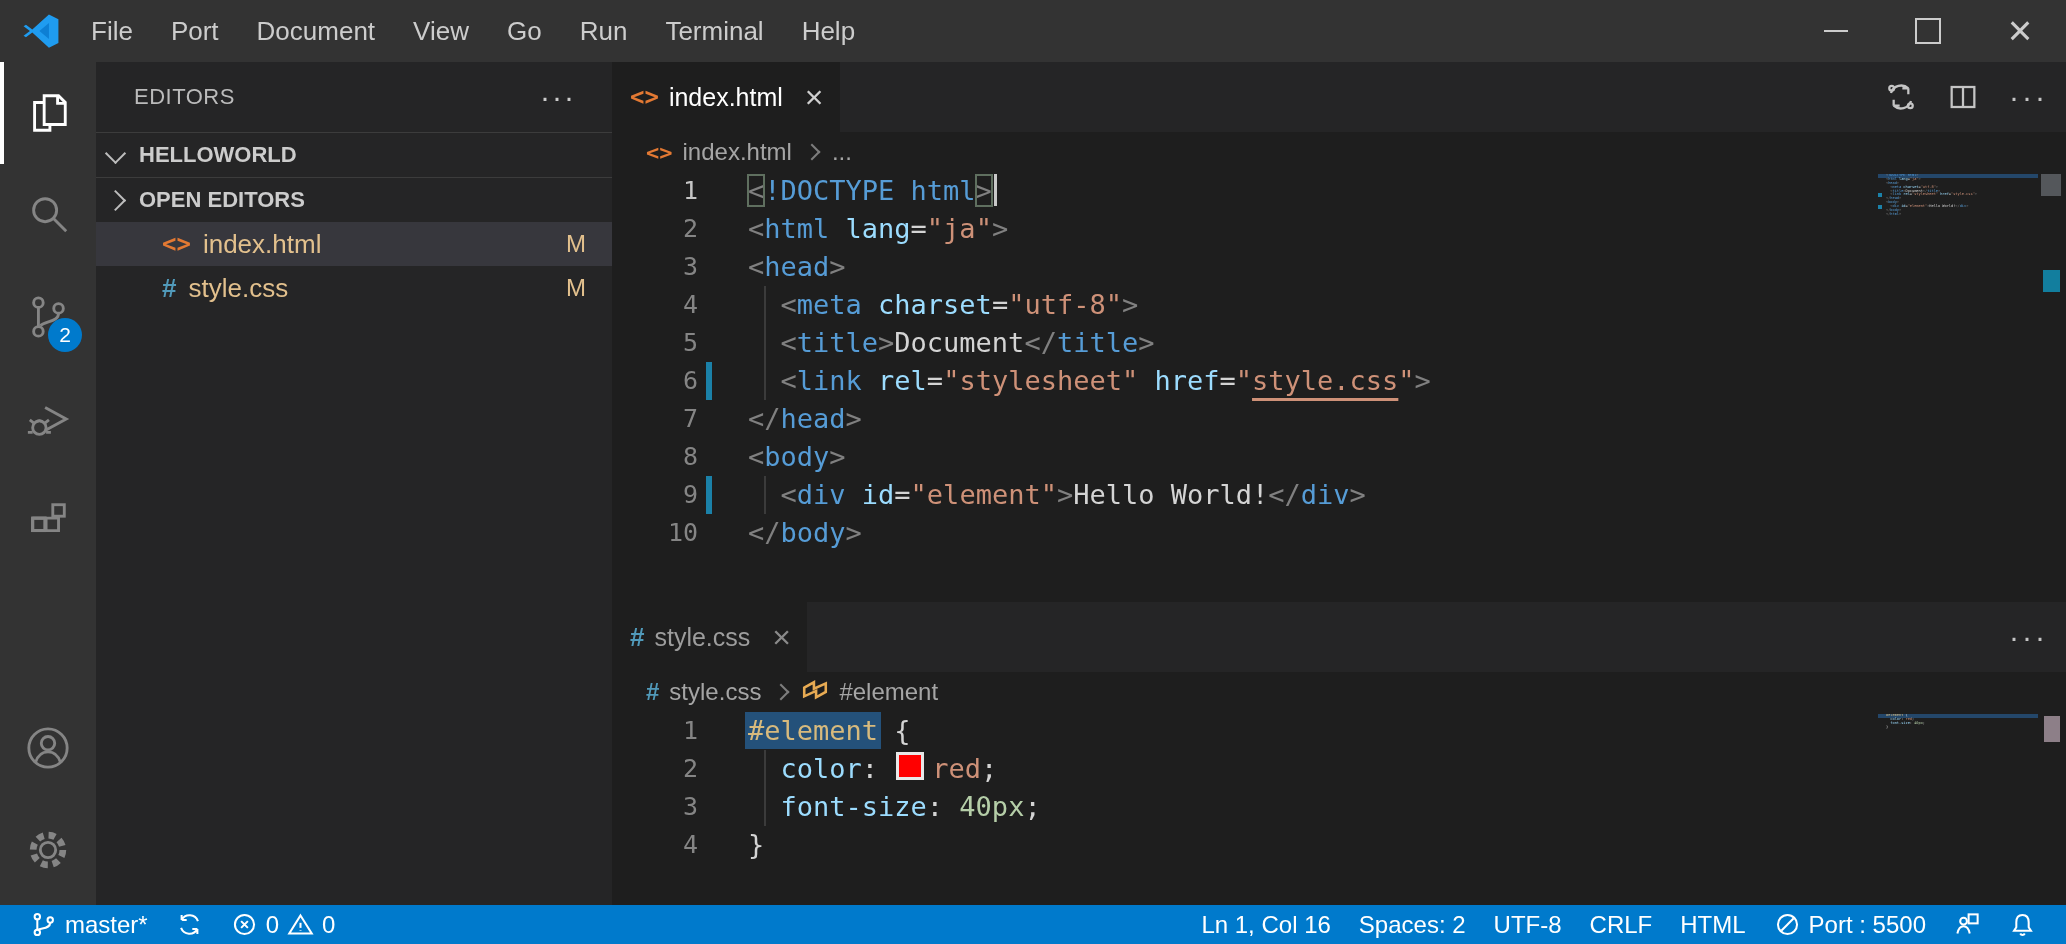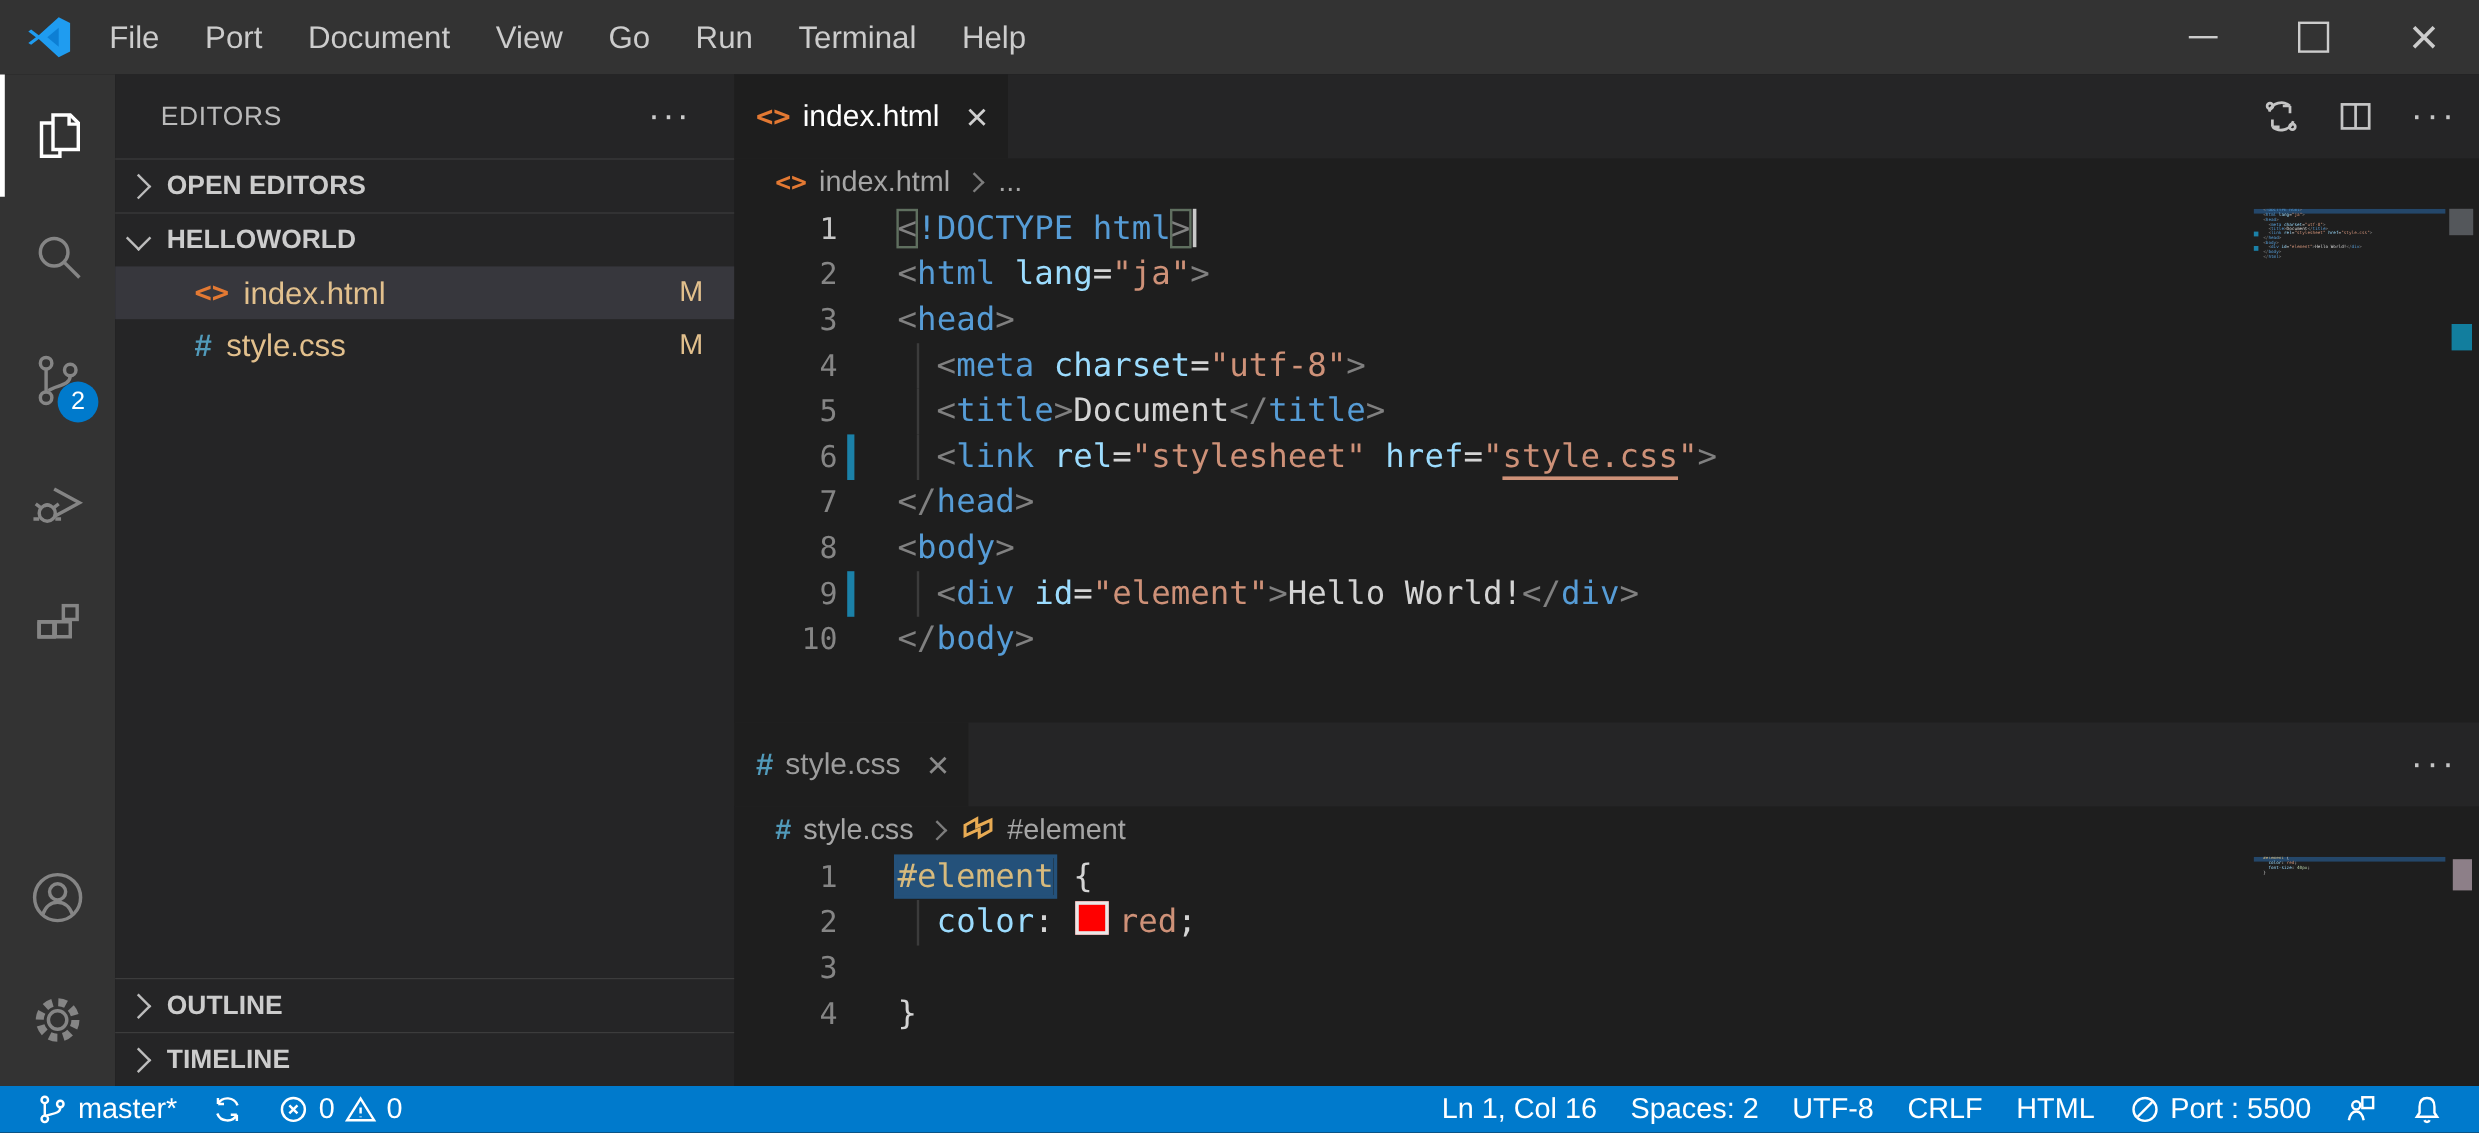--- a/index.html
+++ b/index.html
@@ -174,46 +174,36 @@
     </div>
   </div>
 </div>
 
 <div class="sidebar">
   <div class="sidebar-title">
     <span>EDITORS</span>
     <span class="side-more">···</span>
   </div>
   <div class="section-row">
+    <span class="chev down"></span>
+    <span>HELLOWORLD</span>
+  </div>
+  <div class="section-row">
     <span class="chev right"></span>
     <span>OPEN EDITORS</span>
-  </div>
-  <div class="section-row">
-    <span class="chev down"></span>
-    <span>HELLOWORLD</span>
   </div>
   <div class="file-row selected">
     <span class="fi-html">&lt;&gt;</span>
     <span class="file-label">index.html</span>
     <span class="file-badge">M</span>
   </div>
   <div class="file-row">
     <span class="fi-css">#</span>
     <span class="file-label">style.css</span>
     <span class="file-badge">M</span>
-  </div>
-  <div class="sidebar-bottom">
-    <div class="section-row">
-      <span class="chev right"></span>
-      <span>OUTLINE</span>
-    </div>
-    <div class="section-row">
-      <span class="chev right"></span>
-      <span>TIMELINE</span>
-    </div>
   </div>
 </div>
 
 <div class="editor-area">
 
   <div class="group group-top">
     <div class="tabbar">
       <div class="tab">
         <span class="fi-html">&lt;&gt;</span>
         <span class="tab-label">index.html</span>
@@ -338,20 +328,21 @@
             <div class="lc"><span class="occ" style="color: rgb(215, 186, 125);">#element</span><span style="color: rgb(212, 212, 212);"> {</span></div>
           </div>
           <div class="code-line">
             <div class="ln">2</div>
             <div class="gitbar"></div>
             <div class="lc guide"><span style="color: rgb(212, 212, 212);">  </span><span style="color: rgb(156, 220, 254);">color</span><span style="color: rgb(212, 212, 212);">:</span><span style="color: rgb(212, 212, 212);"> </span><span class="swatch"></span><span style="color: rgb(206, 145, 120);">red</span><span style="color: rgb(212, 212, 212);">;</span></div>
           </div>
           <div class="code-line">
             <div class="ln">3</div>
             <div class="gitbar"></div>
+            <div class="lc guide"><span style="color: rgb(212, 212, 212);">  </span><span style="color: rgb(156, 220, 254);">font-size</span><span style="color: rgb(212, 212, 212);">:</span><span style="color: rgb(212, 212, 212);"> </span><span style="color: rgb(181, 206, 168);">40px</span><span style="color: rgb(212, 212, 212);">;</span></div>
           </div>
           <div class="code-line">
             <div class="ln">4</div>
             <div class="gitbar"></div>
             <div class="lc"><span style="color: rgb(212, 212, 212);">}</span></div>
           </div>
         </div>
       <div class="minimap" id="mm-bottom">
           <div class="mm-line band"><span style="color: rgb(215, 186, 125);">#element</span><span style="color: rgb(212, 212, 212);"> {</span></div>
           <div class="mm-line"><span style="color: rgb(212, 212, 212);">  </span><span style="color: rgb(156, 220, 254);">color</span><span style="color: rgb(212, 212, 212);">:</span><span style="color: rgb(212, 212, 212);"> </span><span style="color: rgb(206, 145, 120);">red</span><span style="color: rgb(212, 212, 212);">;</span></div>

